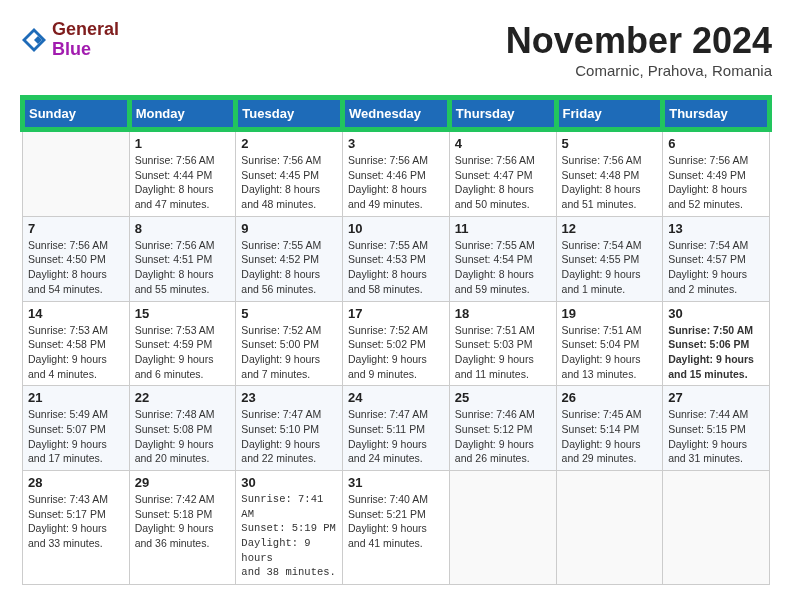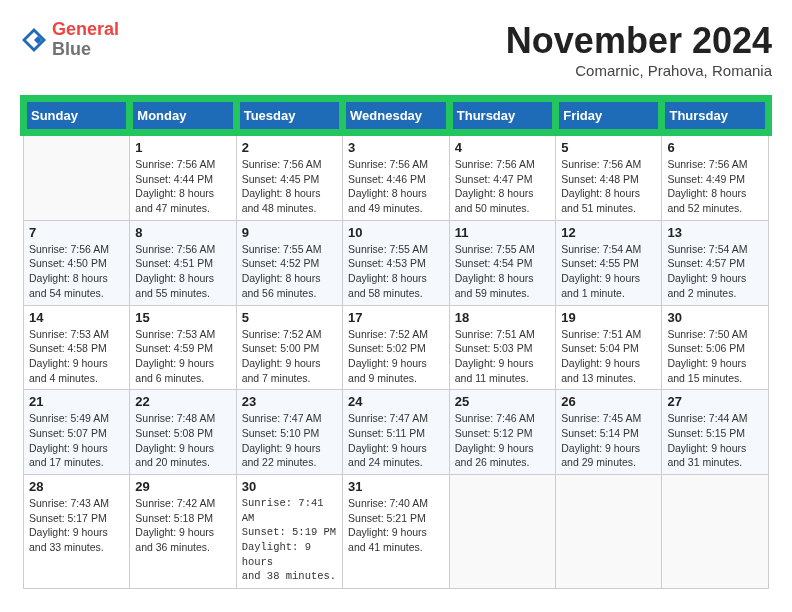--- a/index.html
+++ b/index.html
@@ -21,26 +21,26 @@
       align-items: center;
     }
     .logo-text {
       display: flex;
       flex-direction: column;
       line-height: 1.1;
     }
     .logo-general {
       font-size: 18px;
       font-weight: bold;
-      color: #ef4444;
+      color: #7f1d1d;
     }
     .logo-blue {
       font-size: 18px;
       font-weight: bold;
-      color: #737373;
+      color: #a21caf;
     }
     .logo-icon {
       width: 28px;
       height: 28px;
       margin-right: 4px;
     }
     .title-area {
       text-align: right;
     }
     .month-title {
@@ -57,21 +57,21 @@
       border-collapse: collapse;
       font-size: 11px;
     }
     .calendar th {
       background-color: #1e6bb8;
       color: #fff;
       padding: 6px 4px;
       text-align: left;
       font-size: 13px;
       font-weight: bold;
-      border: 7px solid #22c55e;
+      border: 5px solid #22c55e;
     }
     .calendar td {
       vertical-align: top;
       padding: 4px 5px;
       border: 1px solid #ccc;
       width: 107px;
       min-height: 80px;
       background: #fff;
     }
     .calendar tr:nth-child(even) td {
@@ -264,21 +264,21 @@
         </td>
         <td>
           <span class="day-number">19</span>
           <div class="day-info" style="white-space: pre-line;">Sunrise: 7:51 AM
 Sunset: 5:04 PM
 Daylight: 9 hours
 and 13 minutes.</div>
         </td>
         <td>
           <span class="day-number">30</span>
-          <div class="day-info" style="white-space: pre-line;">Sunrise: 7:50 AM
+          <div class="day-info" style="white-space: pre-line; font-weight: bold;">Sunrise: 7:50 AM
 Sunset: 5:06 PM
 Daylight: 9 hours
 and 15 minutes.</div>
         </td>
       </tr>
       <tr>
         <td>
           <span class="day-number">21</span>
           <div class="day-info" style="white-space: pre-line;">Sunrise: 5:49 AM
 Sunset: 5:07 PM

